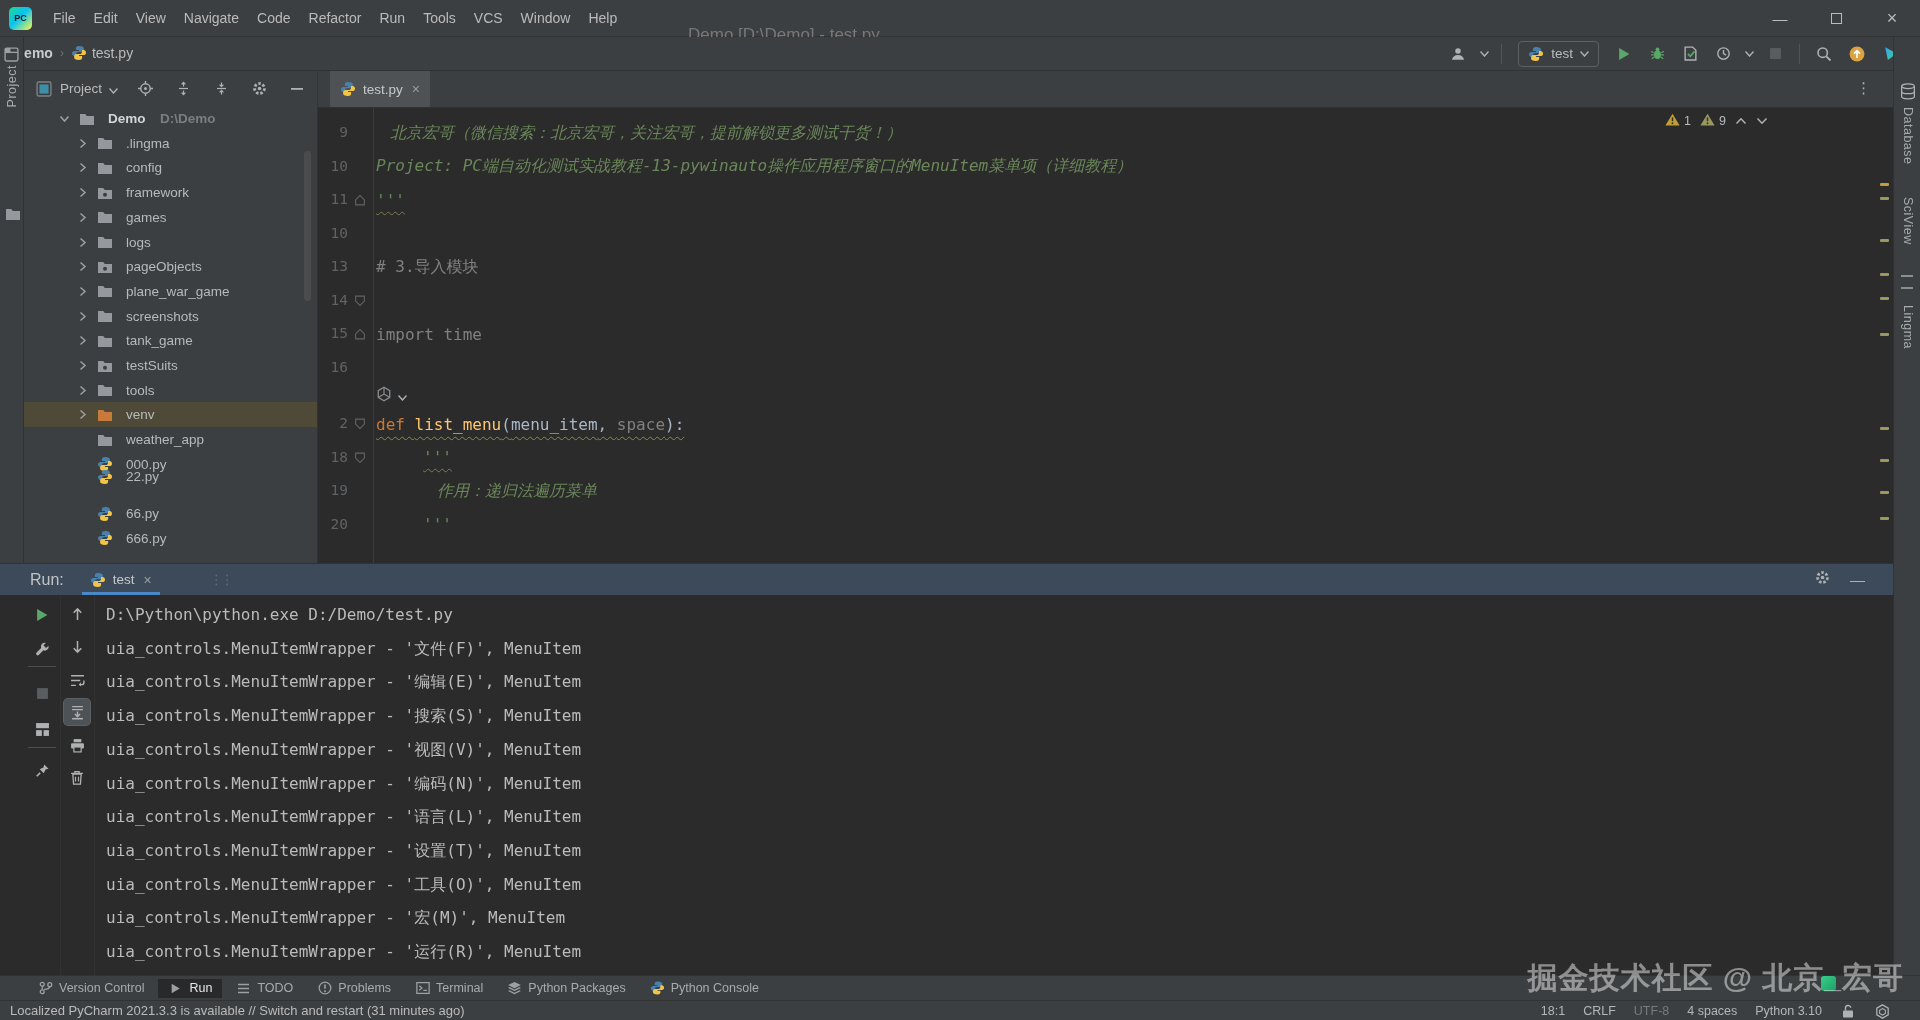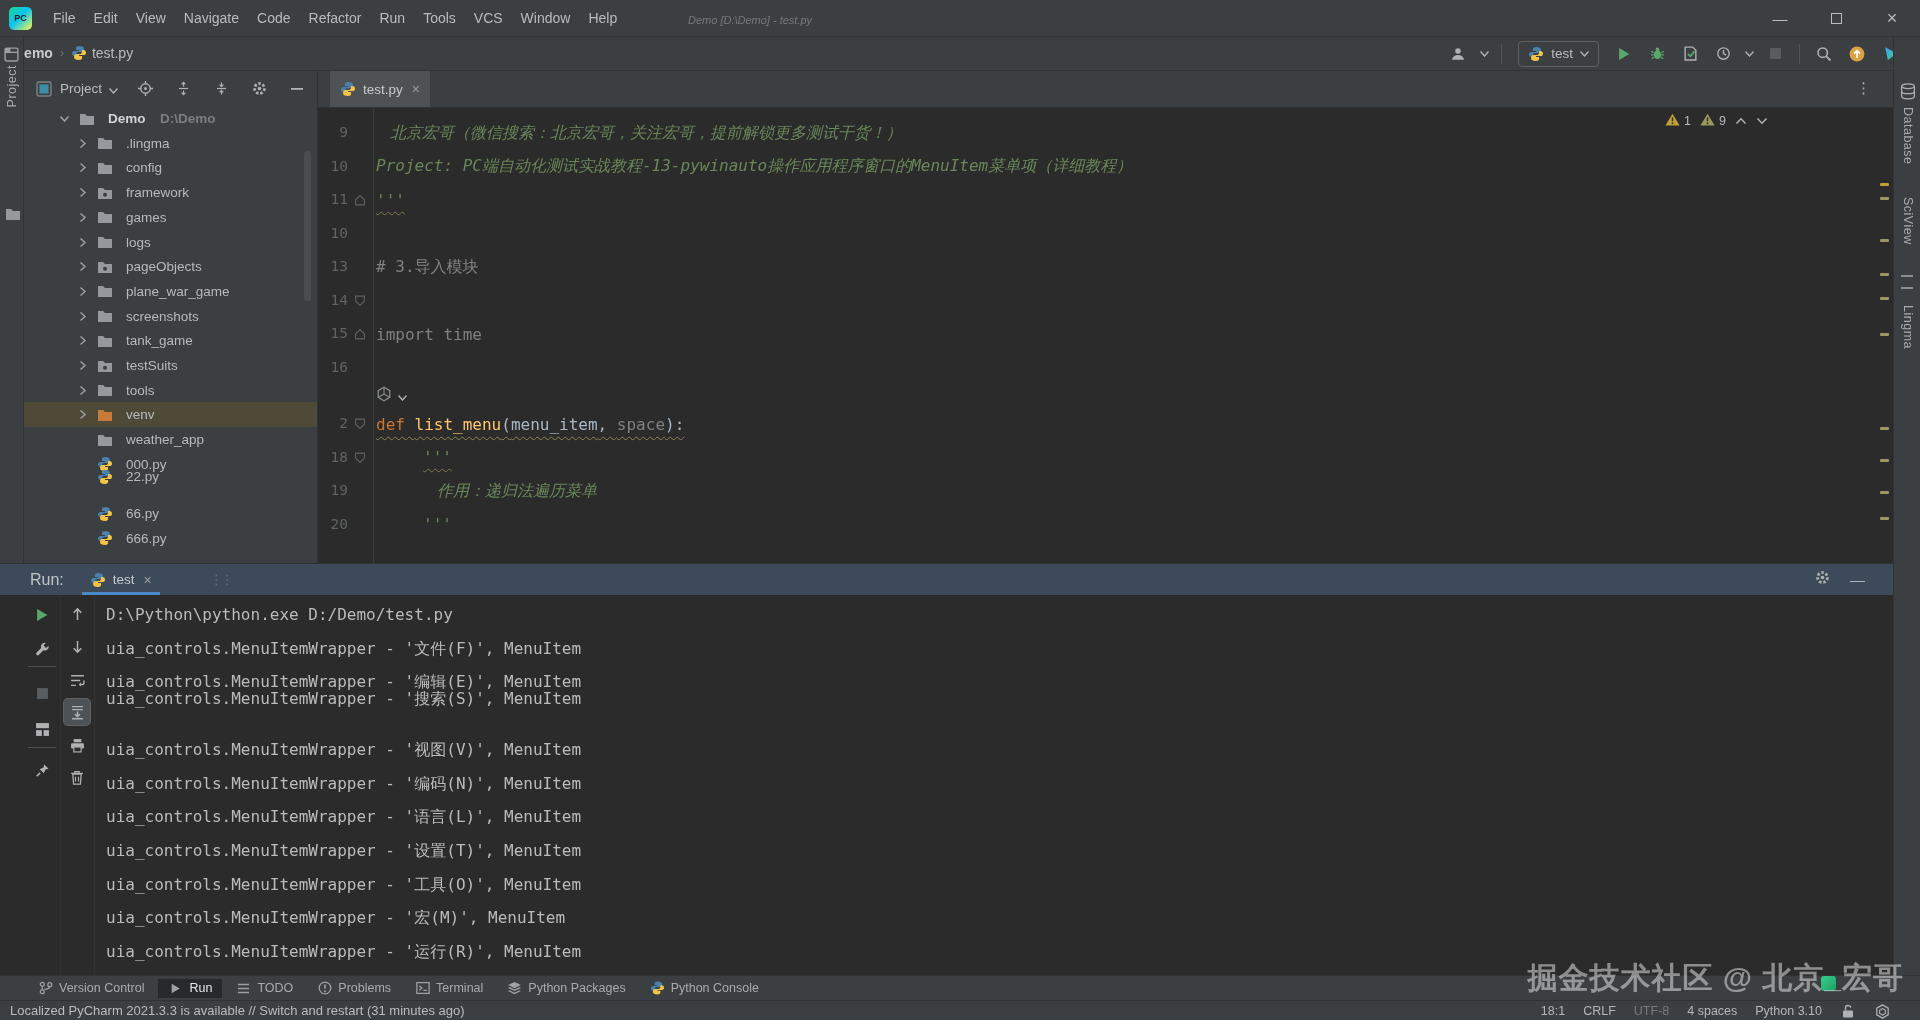--- a/index.html
+++ b/index.html
@@ -10,21 +10,21 @@
     -webkit-font-smoothing:antialiased;
   }
   .abs { position:absolute; }
   .row { display:flex; align-items:center; }
 
   
   .titlebar { position:absolute; left:0; top:0; width:1920px; height:37px; background:#3c3f41; border-bottom:1px solid #323232; display:flex; align-items:center; }
   .pc-logo { width:23px; height:23px; margin-left:9px; border-radius:5px; background:linear-gradient(135deg,#21d789,#07c3f2 45%,#fcf84a); display:flex; align-items:center; justify-content:center; font-size:9px; font-weight:bold; color:#1b1b1b; }
   .menus { display:flex; margin-left:12px; }
   .menu-item { padding:4px 9px; font-size:14px; color:#bbbbbb; cursor:default; }
-  .win-title { position:absolute; left:688px; top:14px; font-size:11px; color:#787878;font-style:italic; }
+  .win-title { position:absolute; left:688px; top:25px; font-size:17px; color:#787878; }
   .win-controls { position:absolute; right:0; top:0; height:37px; display:flex; }
   .win-btn { width:56px; height:37px; display:flex; align-items:center; justify-content:center; color:#bbbbbb; font-size:15px; }
 
   
   .navbar { position:absolute; left:0; top:37px; width:1920px; height:34px; background:#3c3f41; border-bottom:1px solid #323232; }
   .breadcrumb { position:absolute; left:14px; top:7px; display:flex; align-items:center; font-size:14px; }
   .crumb-sep { color:#6e7275; margin:0 7px; font-size:12px; }
   .nav-icons { position:absolute; right:18px; top:0; height:33px; display:flex; align-items:center; gap:9px; }
   .tool-ic { display:flex; align-items:center; justify-content:center; width:24px; height:24px; border-radius:3px; }
   .v-div { width:1px; height:20px; background:#515557; margin:0 3px; }
@@ -727,21 +727,21 @@
             <path d="M1 3.2h11M4.5 3.2V1.5h4v1.7" stroke="#afb1b3" fill="none" stroke-width="1.2"></path>
             <path d="M2.6 3.8h7.8l-.7 9.4H3.3z" fill="none" stroke="#afb1b3" stroke-width="1.2"></path>
             <path d="M5.1 6.2v4.6M7.9 6.2v4.6" stroke="#afb1b3" stroke-width="1.1"></path>
           </svg>
         </span>
       </div>
     <div id="console">
         <div class="console-line" style="top: 41px;">D:\Python\python.exe D:/Demo/test.py</div>
         <div class="console-line" style="top: 74.7px;">uia_controls.MenuItemWrapper - '文件(F)', MenuItem</div>
         <div class="console-line" style="top: 108.4px;">uia_controls.MenuItemWrapper - '编辑(E)', MenuItem</div>
-        <div class="console-line" style="top: 125px; text-align: center;">uia_controls.MenuItemWrapper - '搜索(S)', MenuItem</div>
+        <div class="console-line" style="top: 142px; text-align: center;">uia_controls.MenuItemWrapper - '搜索(S)', MenuItem</div>
         <div class="console-line" style="top: 175.8px;">uia_controls.MenuItemWrapper - '视图(V)', MenuItem</div>
         <div class="console-line" style="top: 209.5px;">uia_controls.MenuItemWrapper - '编码(N)', MenuItem</div>
         <div class="console-line" style="top: 243.2px;">uia_controls.MenuItemWrapper - '语言(L)', MenuItem</div>
         <div class="console-line" style="top: 276.9px;">uia_controls.MenuItemWrapper - '设置(T)', MenuItem</div>
         <div class="console-line" style="top: 310.6px;">uia_controls.MenuItemWrapper - '工具(O)', MenuItem</div>
         <div class="console-line" style="top: 344.3px;">uia_controls.MenuItemWrapper - '宏(M)', MenuItem</div>
         <div class="console-line" style="top: 378px;">uia_controls.MenuItemWrapper - '运行(R)', MenuItem</div>
       </div>
   </div>
 

